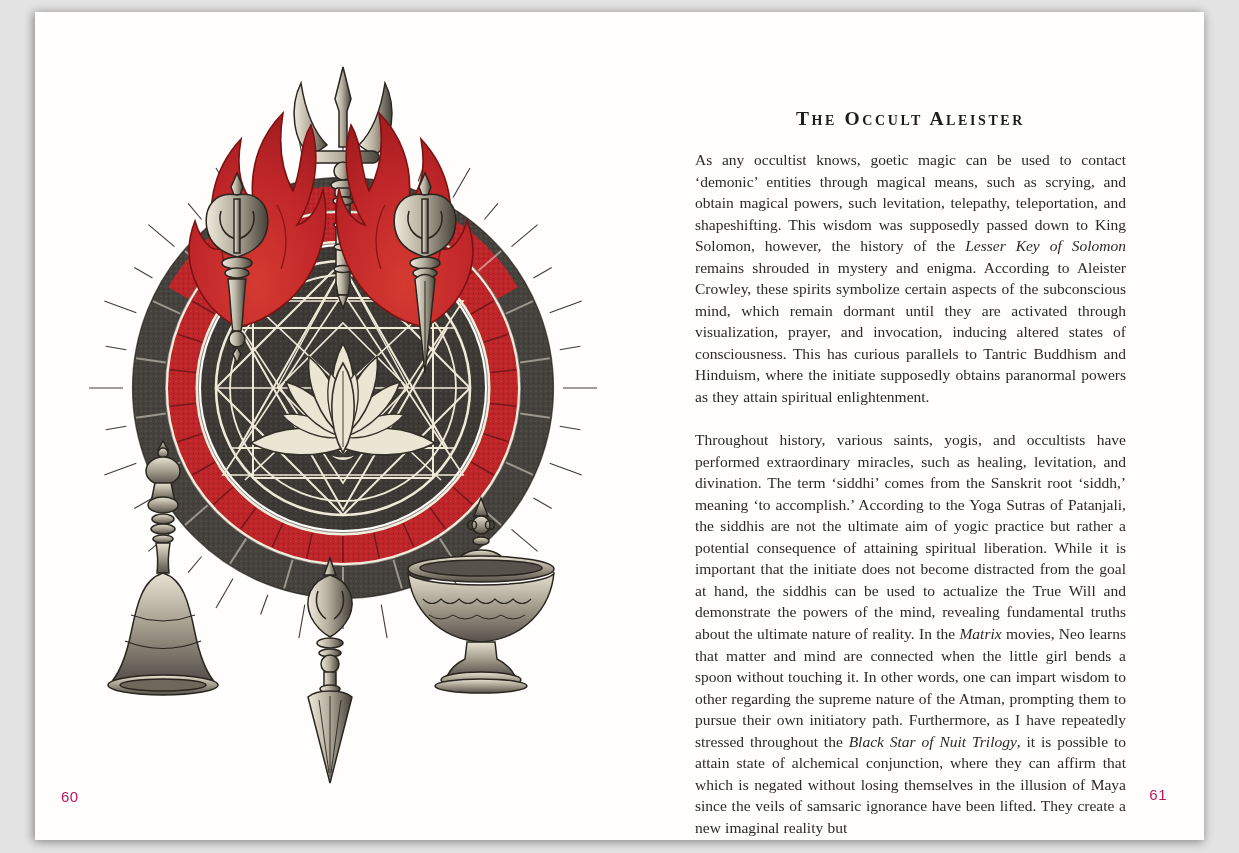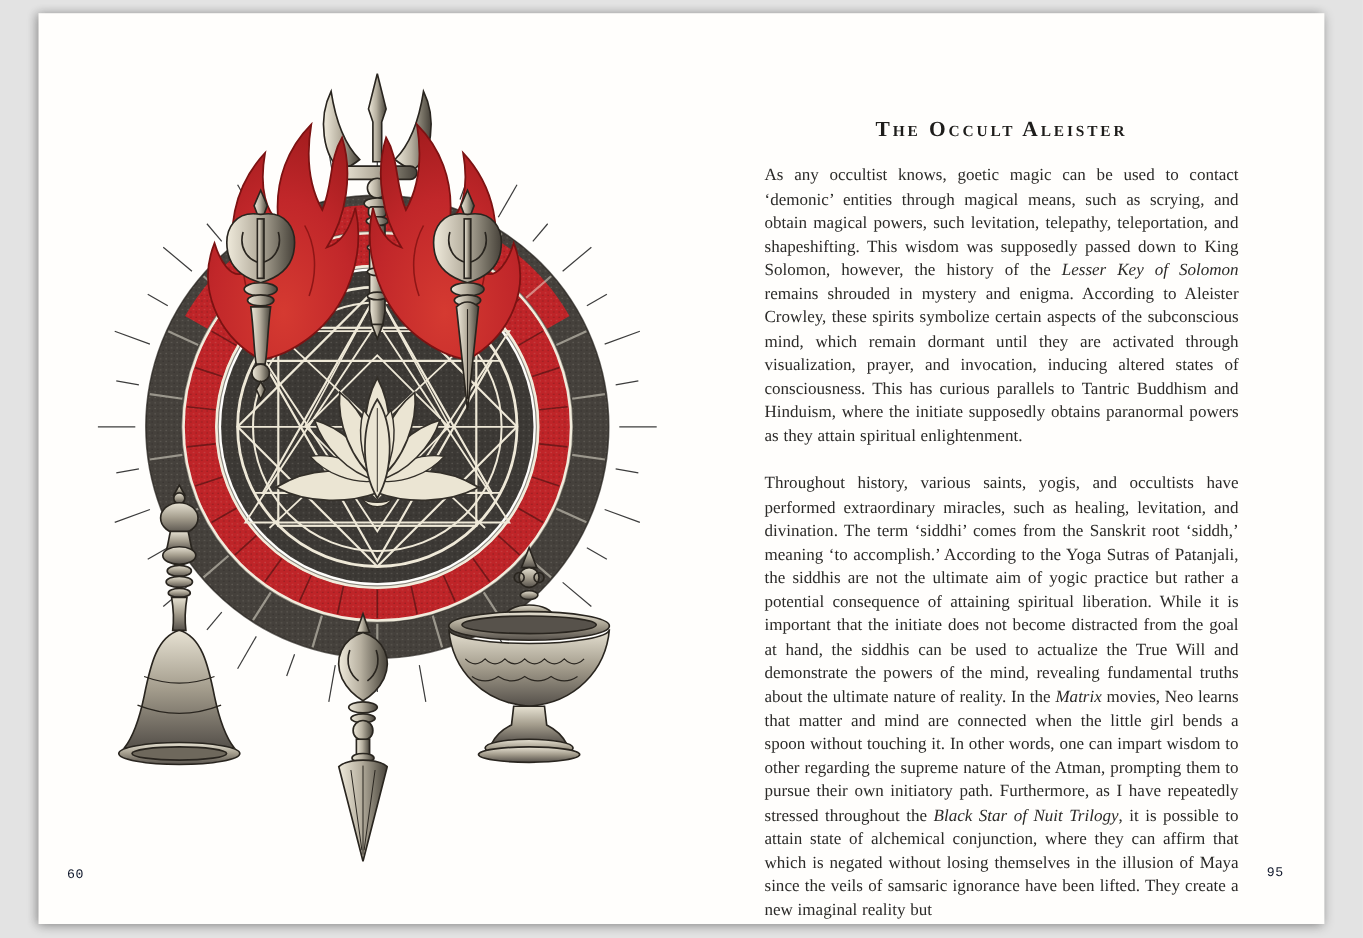--- a/index.html
+++ b/index.html
@@ -13,22 +13,22 @@
     position:absolute;left:35px;top:12px;width:1169px;height:828px;
     background:#fffefc;
     box-shadow:0 2px 10px rgba(0,0,0,0.30), -3px 0 8px rgba(0,0,0,0.18);
   }
   .illustration{
     position:absolute;left:50px;top:38px;width:515px;height:750px;
   }
   .illustration svg{display:block;width:100%;height:100%;}
   .page-number{
     position:absolute;
-    font-size:12px;color:#0f172a;
-    font-family:Liberation Mono, monospace;
+    font-size:15px;color:#be185d;
+    font-family:Liberation Sans, sans-serif;
     font-feature-settings:"onum" 1;
     letter-spacing:0.5px;
   }
   .page-number.left{left:26px;top:776px;}
   .page-number.right{right:37px;top:774px;}
   .text-column{
     position:absolute;left:660px;top:96px;width:431px;
     color:#2b2a28;
   }
   .chapter-title{
@@ -326,15 +326,15 @@
   <div class="page-number left">60</div>
 
   <div class="text-column">
     <h1 class="chapter-title">The Occult Aleister</h1>
     <div class="body-text" id="body-text">
         <p><span>As any occultist knows, goetic magic can be used to contact ‘demonic’ entities through magical means, such as scrying, and obtain magical powers, such levitation, telepathy, teleportation, and shapeshifting. This wisdom was supposedly passed down to King Solomon, however, the history of the </span><i>Lesser Key of Solomon</i><span> remains shrouded in mystery and enigma. According to Aleister Crowley, these spirits symbolize certain aspects of the subconscious mind, which remain dormant until they are activated through visualization, prayer, and invocation, inducing altered states of consciousness. This has curious parallels to Tantric Buddhism and Hinduism, where the initiate supposedly obtains paranormal powers as they attain spiritual enlightenment.</span></p>
         <p><span>Throughout history, various saints, yogis, and occultists have performed extraordinary miracles, such as healing, levitation, and divination. The term ‘siddhi’ comes from the Sanskrit root ‘siddh,’ meaning ‘to accomplish.’ According to the Yoga Sutras of Patanjali, the siddhis are not the ultimate aim of yogic practice but rather a potential consequence of attaining spiritual liberation. While it is important that the initiate does not become distracted from the goal at hand, the siddhis can be used to actualize the True Will and demonstrate the powers of the mind, revealing fundamental truths about the ultimate nature of reality. In the </span><i>Matrix</i><span> movies, Neo learns that matter and mind are connected when the little girl bends a spoon without touching it. In other words, one can impart wisdom to other regarding the supreme nature of the Atman, prompting them to pursue their own initiatory path. Furthermore, as I have repeatedly stressed throughout the </span><i>Black Star of Nuit Trilogy</i><span>, it is possible to attain state of alchemical conjunction, where they can affirm that which is negated without losing themselves in the illusion of Maya since the veils of samsaric ignorance have been lifted. They create a new imaginal reality but</span></p>
       </div>
   </div>
 
-  <div class="page-number right">95</div>
+  <div class="page-number right">61</div>
 
 </div>
 
 </body></html>

